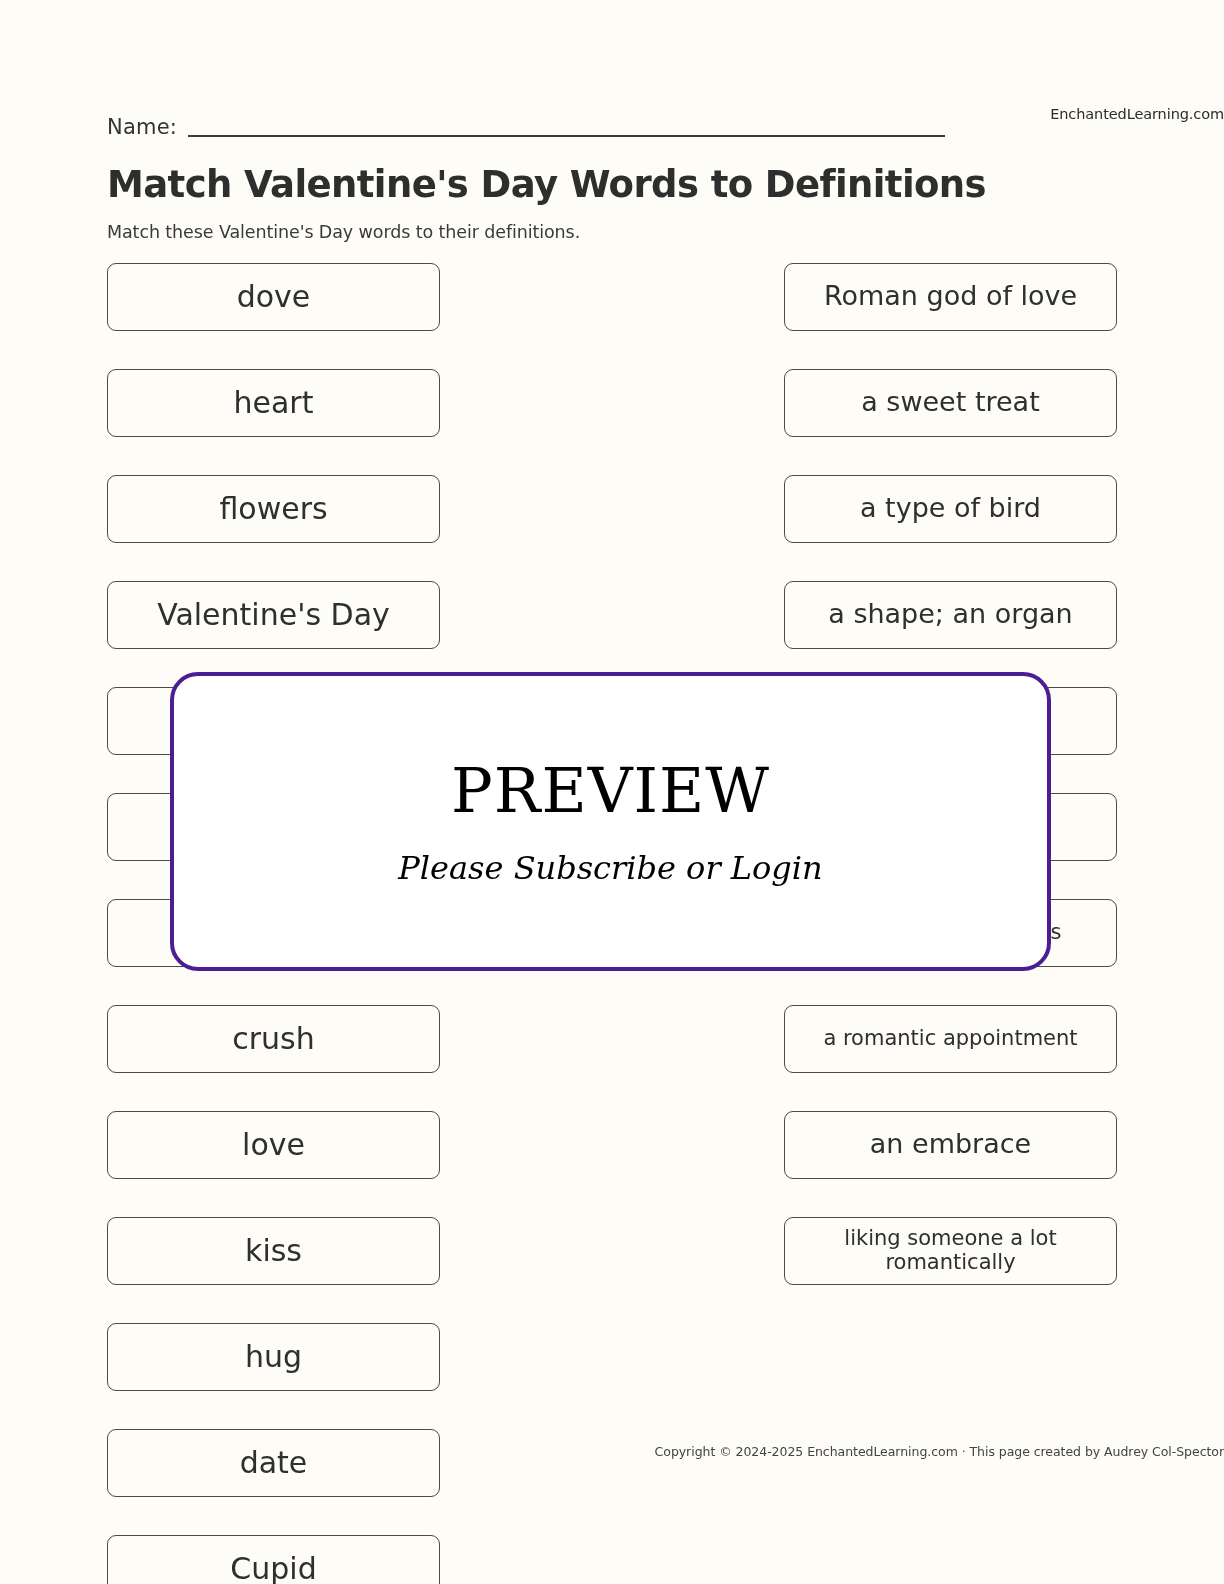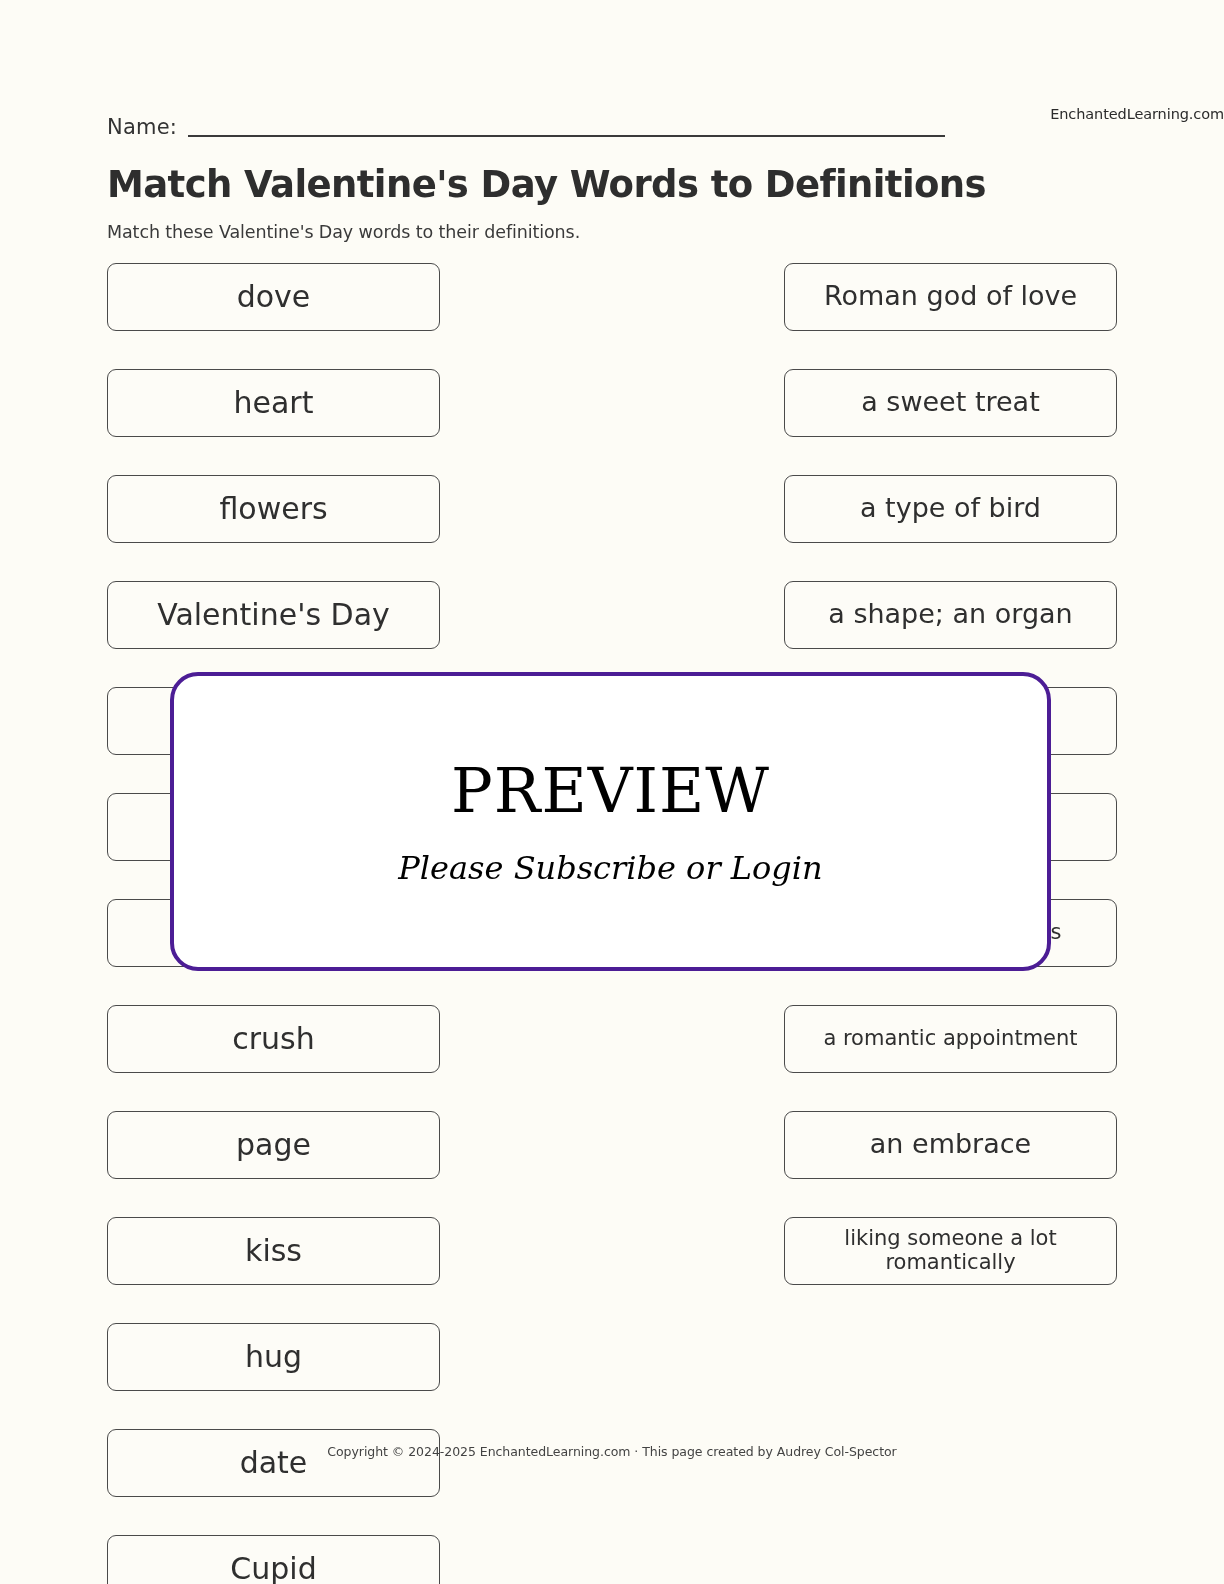--- a/index.html
+++ b/index.html
@@ -146,21 +146,21 @@
     color: #000000;
     line-height: 1;
   }
 
   
   .footer {
     position: absolute;
     left: 0;
     right: 0;
     top: 1444px;
-    text-align: center;
+    text-align: right;
     font-family: "DejaVu Sans", sans-serif;
     font-size: 12.5px;
     color: #434343;
     letter-spacing: -0.05px;
   }
 </style>
 </head>
 <body>
 
 <div class="page">
@@ -194,21 +194,21 @@
         <div class="match-box size-lg">
           <span>candy</span>
         </div>
         <div class="match-box size-lg">
           <span>February</span>
         </div>
         <div class="match-box size-lg">
           <span>crush</span>
         </div>
         <div class="match-box size-lg">
-          <span>page</span>
+          <span>love</span>
         </div>
         <div class="match-box size-lg">
           <span>kiss</span>
         </div>
         <div class="match-box size-lg">
           <span>hug</span>
         </div>
         <div class="match-box size-lg">
           <span>date</span>
         </div>

